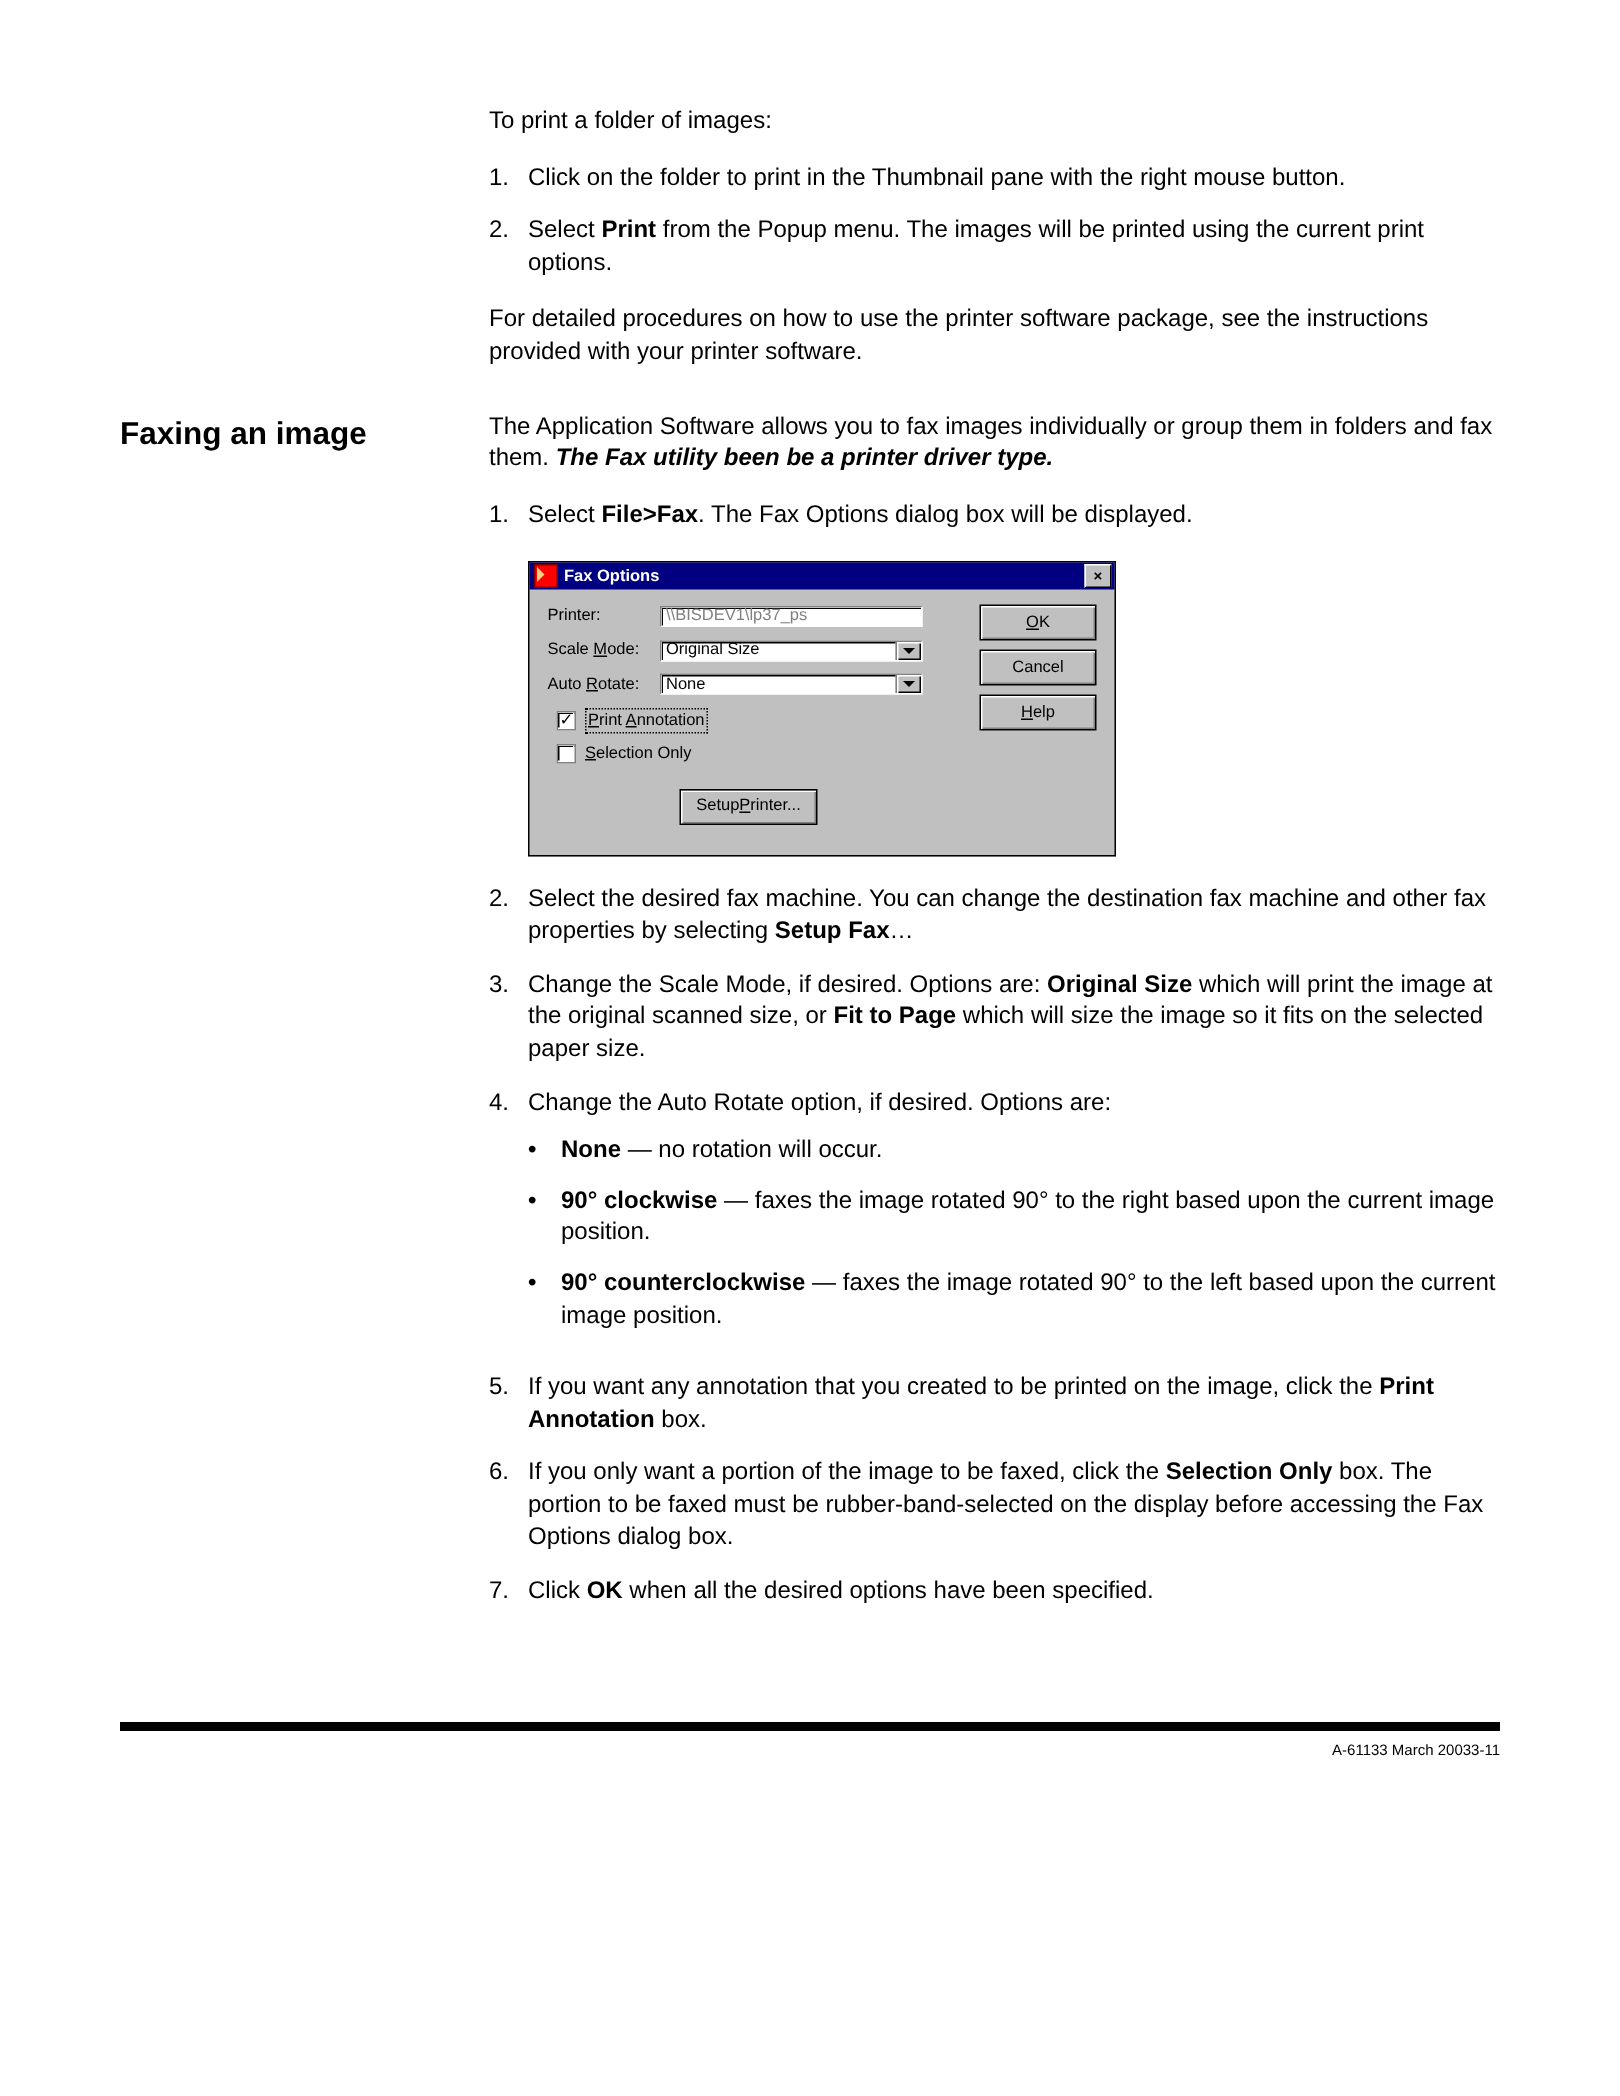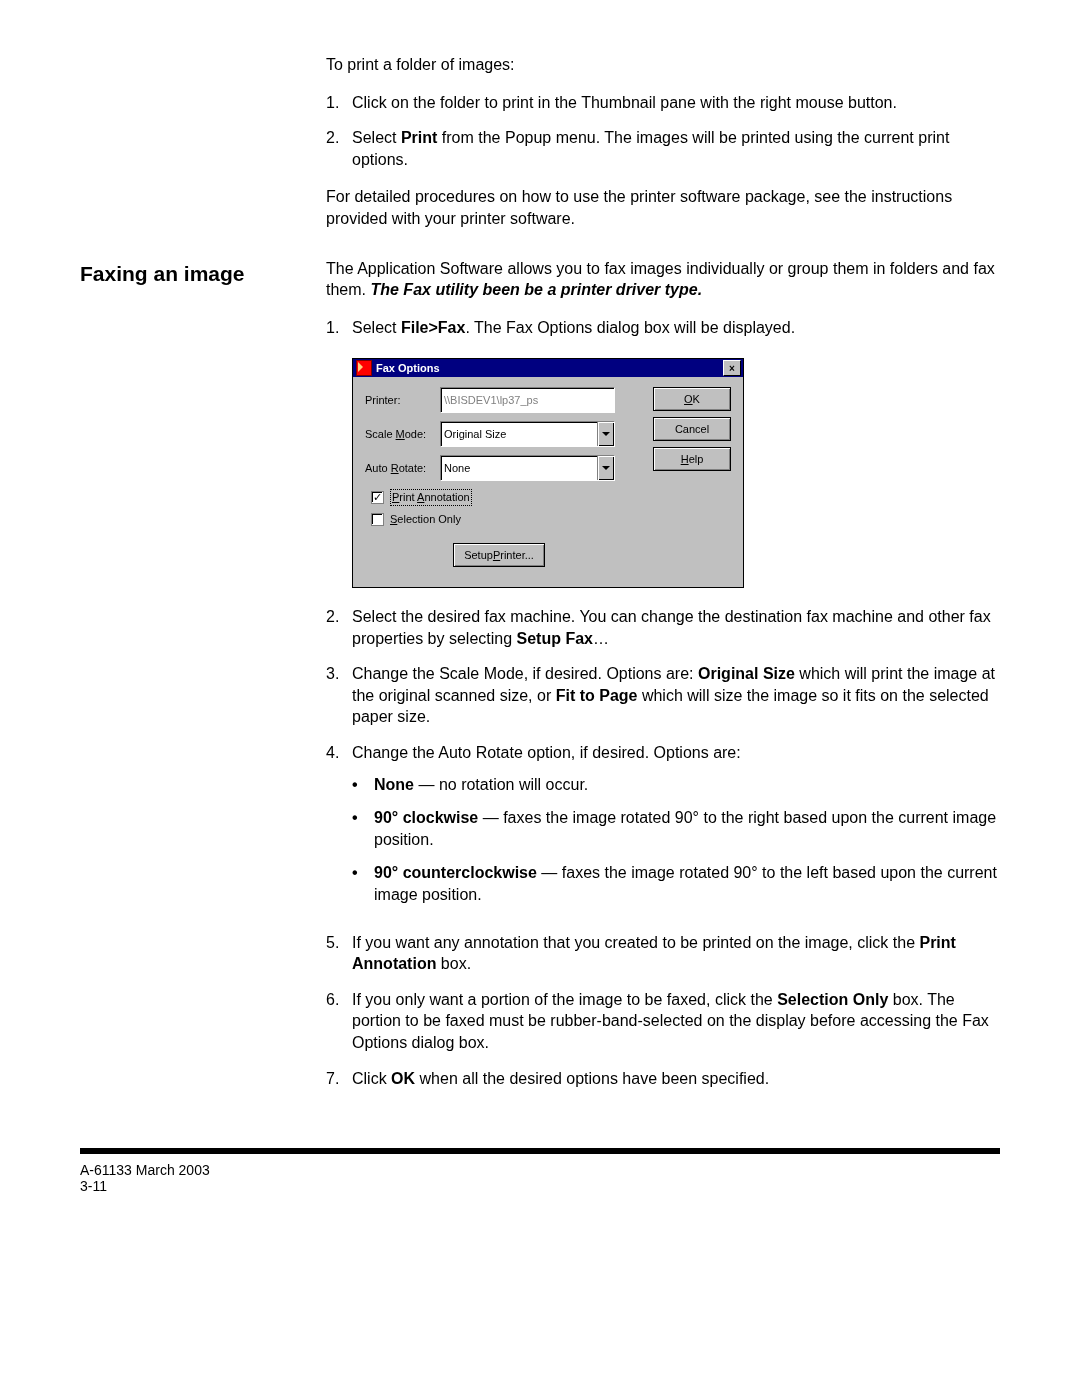--- a/index.html
+++ b/index.html
@@ -8,21 +8,21 @@
     background: #fff;
     font-family: Arial, Helvetica, sans-serif;
     font-size: 16px;
     color: #000;
   }
   .page {
     width: 1080px;
     height: 1397px;
     position: relative;
     box-sizing: border-box;
-    padding: 54px 80px 0 80px;
+    padding: 70px 80px 0 80px;
   }
   .cols {
     display: flex;
     gap: 28px;
   }
   .left {
     width: 218px;
     flex-shrink: 0;
   }
   .right {
@@ -129,21 +129,21 @@
   .btn-col { width: 80px; margin-left: 14px; }
   .row {
     display: flex;
     align-items: center;
     margin-bottom: 8px;
   }
   .row .lbl {
     width: 75px;
   }
   .field, .combo {
-    height: 26px;
+    height: 14px;
     width: 175px;
     background: #fff;
     border: 1px solid #808080;
     border-right-color: #fff;
     border-bottom-color: #fff;
     box-shadow: inset 1px 1px 0 #000;
     padding: 1px 3px;
     box-sizing: border-box;
     display: flex;
     align-items: center;
@@ -214,22 +214,21 @@
     top: 1148px;
     height: 6px;
     background: #000;
   }
   .footer {
     position: absolute;
     left: 80px; right: 80px;
     top: 1162px;
     display: flex;
     justify-content: flex-end;
-    font-size: 14px;
-    flex-direction: column;
+    font-size: 10px;
   }
 </style>
 </head>
 <body>
 
 <div class="page">
 
   <div class="cols">
     <div class="left"></div>
     <div class="right">

